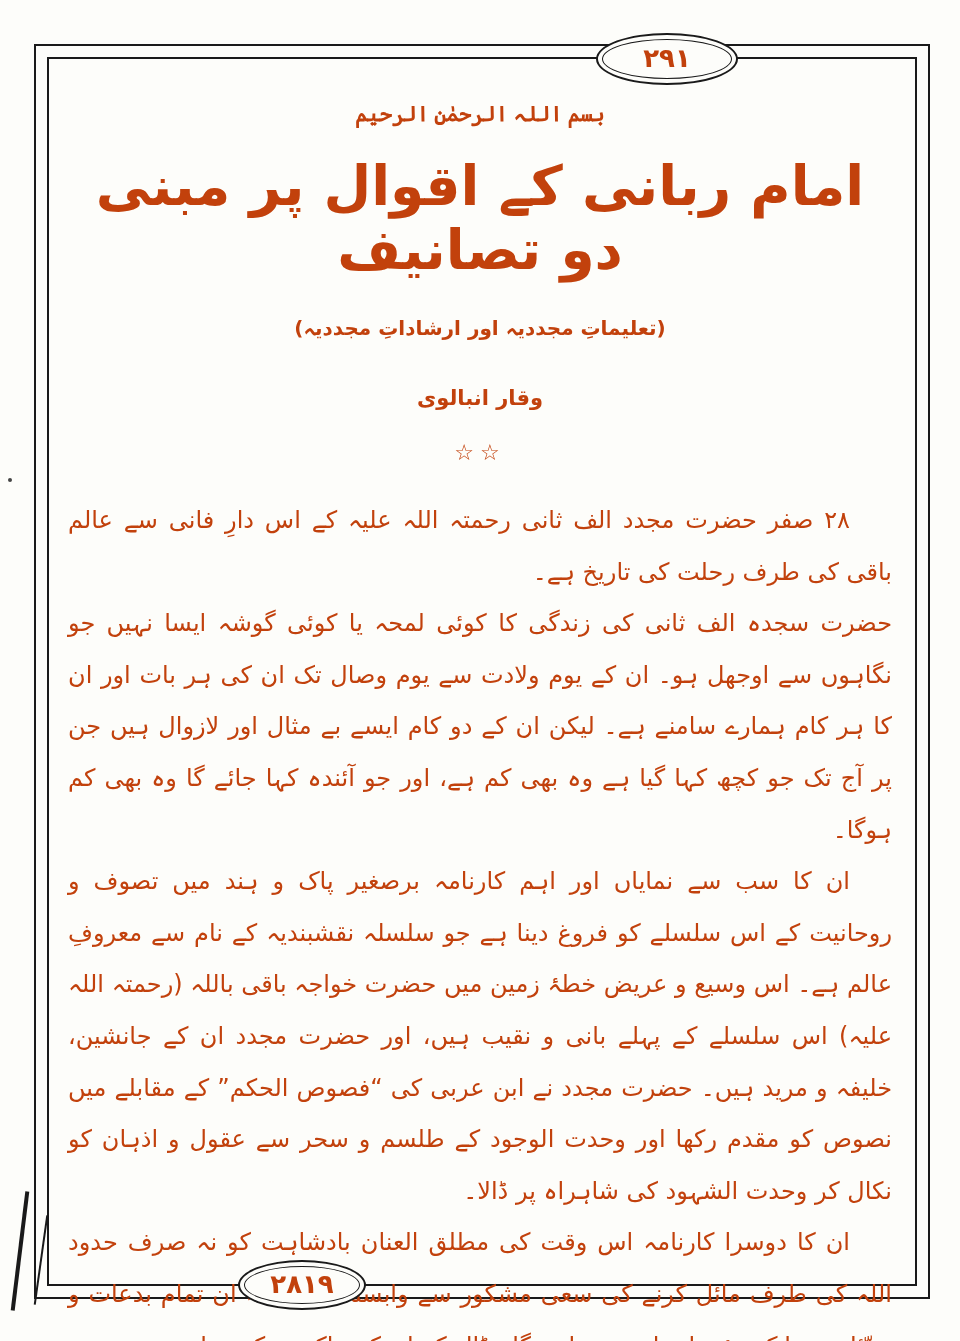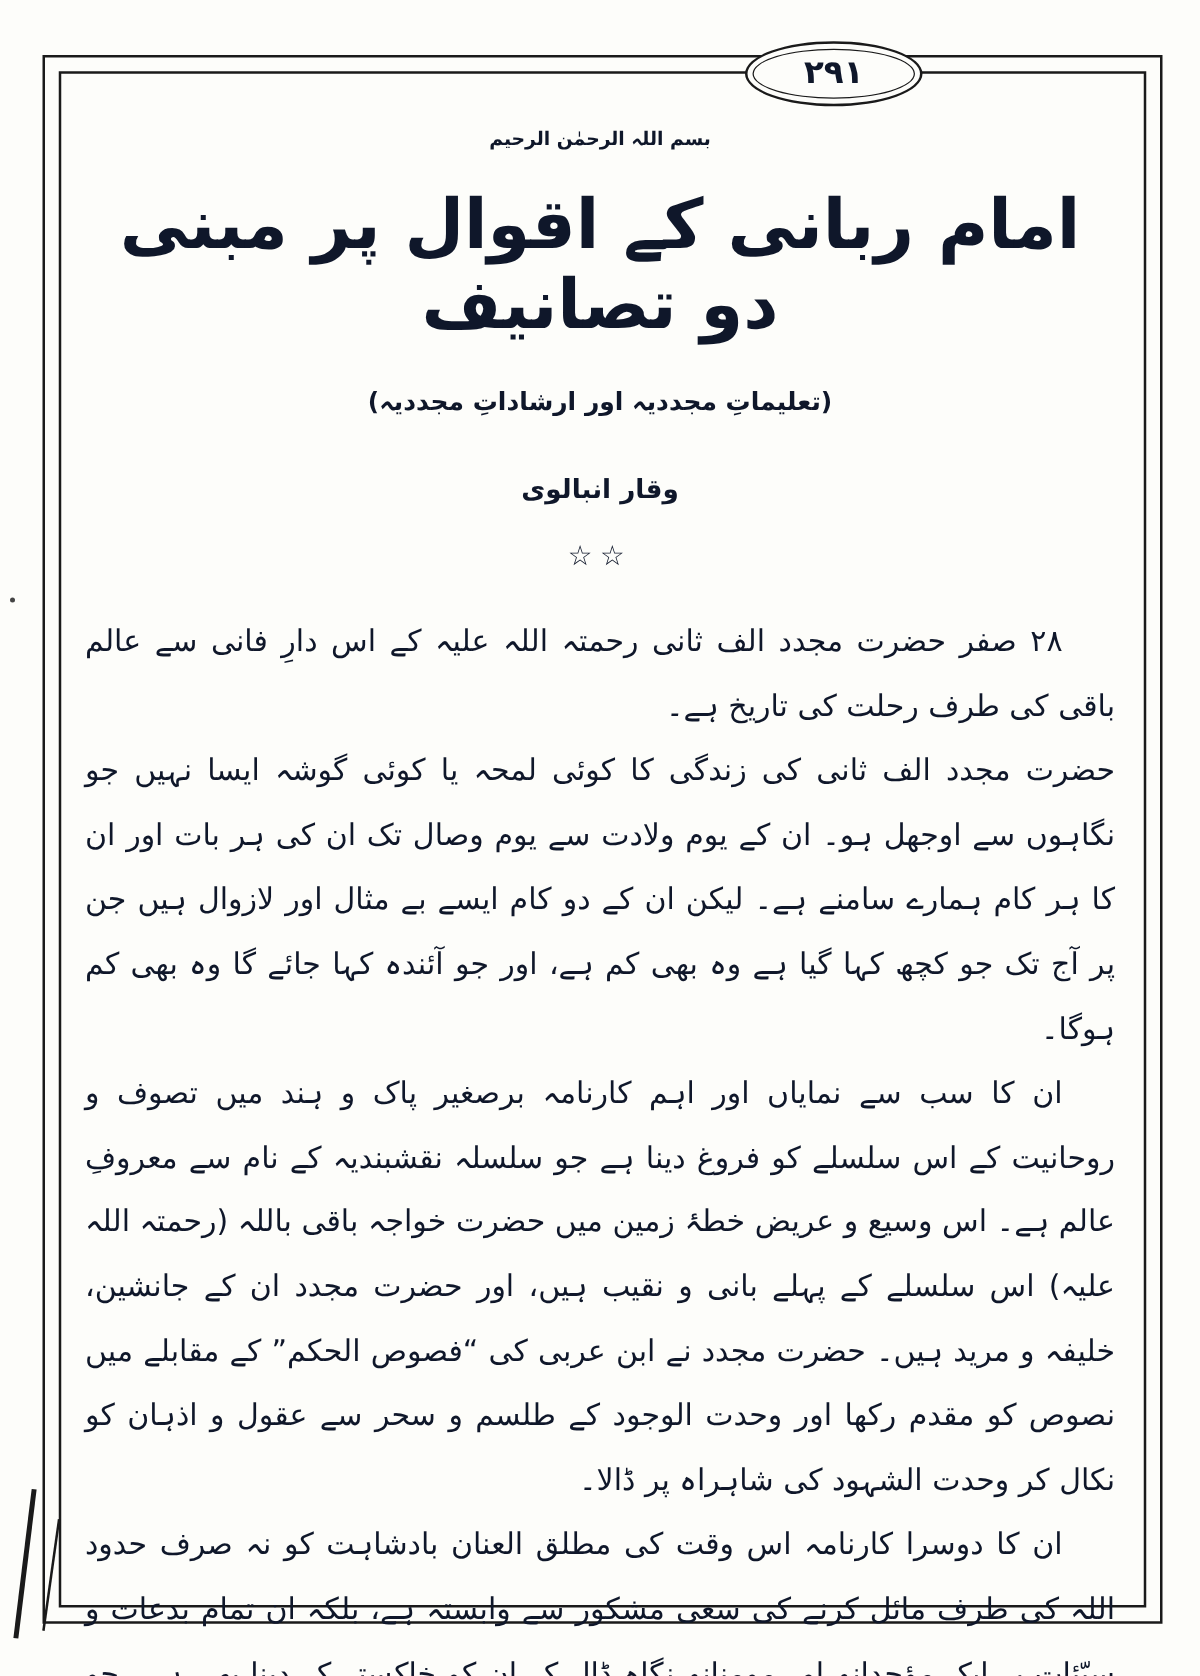--- a/index.html
+++ b/index.html
@@ -6,21 +6,21 @@
     margin: 0;
     padding: 0;
     background: #ffffff;
   }
   .page {
     position: relative;
     width: 960px;
     height: 1341px;
     background: #fdfdfa;
     font-family: "DejaVu Sans", sans-serif;
-    color: #0f172a;
+    color: #c2410c;
     overflow: hidden;
     margin: 0 auto;
   }
   
   .frame-outer {
     position: absolute;
     left: 34px; top: 44px; right: 30px; bottom: 42px;
     border: 2px solid #1a1a1a;
   }
   .frame-inner {
@@ -86,23 +86,24 @@
     padding-bottom: 3px;
   }
   
   .content {
     position: absolute;
     left: 68px; right: 68px; top: 102px;
     direction: rtl;
     text-align: center;
   }
   .bismillah {
-    font-size: 15px;
+    font-size: 21px;
     font-weight: bold;
     margin: 0 0 27px 0;
+    font-family: Liberation Serif, serif;
   }
   .hamd {
     font-size: 21px;
     font-weight: bold;
     margin: 0 0 46px 0;
   }
   .main-title {
     font-size: 55px;
     font-weight: bold;
     margin: 0 0 34px 0;
@@ -148,29 +149,34 @@
   <div class="artifact-line-1"></div>
   <div class="artifact-line-2"></div>
   <div class="artifact-dot"></div>
 
   <div class="cartouche cartouche-top">
     <div class="inner-ellipse">
       <span class="page-num">۲۹۱</span>
     </div>
   </div>
 
+  <div class="cartouche cartouche-bottom">
+    <div class="inner-ellipse">
+      <span class="page-num">۲۸۱۹</span>
+    </div>
+  </div>
 
   <div class="content">
     <div class="bismillah">بسم اللہ الرحمٰن الرحیم</div>
     <h1 class="main-title">امام ربانی کے اقوال پر مبنی دو تصانیف</h1>
     <div class="subtitle">(تعلیماتِ مجددیہ اور ارشاداتِ مجددیہ)</div>
     <div class="author">وقار انبالوی</div>
     <div class="stars">☆☆</div>
 
     <div class="body-text">
       <p class="indent">۲۸ صفر حضرت مجدد الف ثانی رحمتہ اللہ علیہ کے اس دارِ فانی سے عالم باقی کی طرف رحلت کی تاریخ ہے۔</p>
-      <p>حضرت مجدد الف ثانی کی زندگی کا کوئی لمحہ یا کوئی گوشہ ایسا نہیں جو نگاہوں سے اوجھل ہو۔ ان کے یوم ولادت سے یوم وصال تک ان کی ہر بات اور ان کا ہر کام ہمارے سامنے ہے۔ لیکن ان کے دو کام ایسے بے مثال اور لازوال ہیں جن پر آج تک جو کچھ کہا گیا ہے وہ بھی کم ہے، اور جو آئندہ کہا جائے گا وہ بھی کم ہوگا۔</p>
+      <p>حضرت سجدہ الف ثانی کی زندگی کا کوئی لمحہ یا کوئی گوشہ ایسا نہیں جو نگاہوں سے اوجھل ہو۔ ان کے یوم ولادت سے یوم وصال تک ان کی ہر بات اور ان کا ہر کام ہمارے سامنے ہے۔ لیکن ان کے دو کام ایسے بے مثال اور لازوال ہیں جن پر آج تک جو کچھ کہا گیا ہے وہ بھی کم ہے، اور جو آئندہ کہا جائے گا وہ بھی کم ہوگا۔</p>
       <p class="indent">ان کا سب سے نمایاں اور اہم کارنامہ برصغیر پاک و ہند میں تصوف و روحانیت کے اس سلسلے کو فروغ دینا ہے جو سلسلہ نقشبندیہ کے نام سے معروفِ عالم ہے۔ اس وسیع و عریض خطۂ زمین میں حضرت خواجہ باقی باللہ (رحمتہ اللہ علیہ) اس سلسلے کے پہلے بانی و نقیب ہیں، اور حضرت مجدد ان کے جانشین، خلیفہ و مرید ہیں۔ حضرت مجدد نے ابن عربی کی “فصوص الحکم” کے مقابلے میں نصوص کو مقدم رکھا اور وحدت الوجود کے طلسم و سحر سے عقول و اذہان کو نکال کر وحدت الشہود کی شاہراہ پر ڈالا۔</p>
       <p class="indent">ان کا دوسرا کارنامہ اس وقت کی مطلق العنان بادشاہت کو نہ صرف حدود اللہ کی طرف مائل کرنے کی سعی مشکور سے وابستہ ہے، بلکہ ان تمام بدعات و سیّئات پر ایک مؤحدانہ اور مومنانہ نگاہ ڈال کر ان کو خاکستر کر دینا بھی ہے۔ جو عہدِ اکبری میں پہلے مساواتِ ادیان کے سلسلے میں اور پھر دینِ اسلام کے مقابلے میں اکبر شاہی کے جلو اور عقب میں آئیں۔ ان میں سرِ دربار بادشاہ کو سجدہ کرنا بھی تھا۔ حرکات کے بارے میں بادشاہ اور اس کے حضوریوں کا حدود اللہ کو توڑنا بھی تھا، اور دربار کے آداب و رسوم میں بعض مشرکانہ رسوم کی ترویج بھی تھی۔</p>
     </div>
   </div>
 
 </div>
 
 </body></html>

